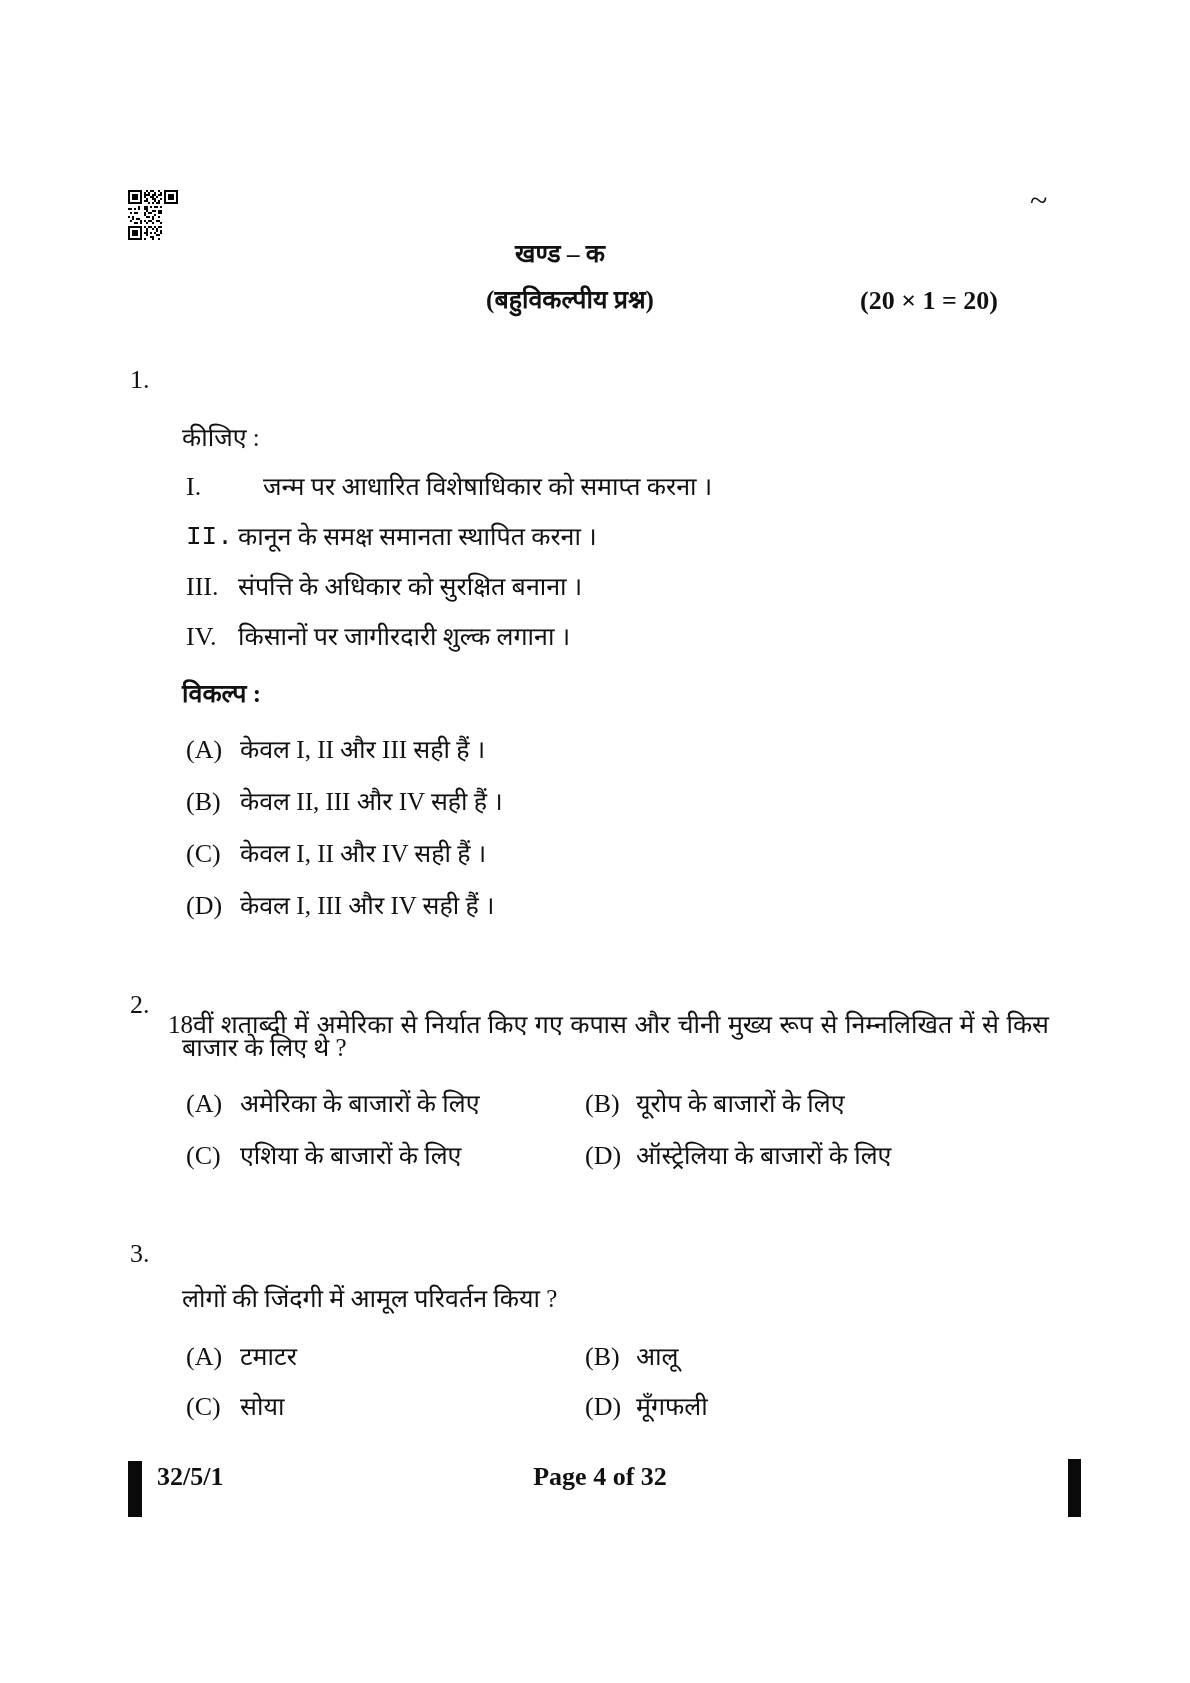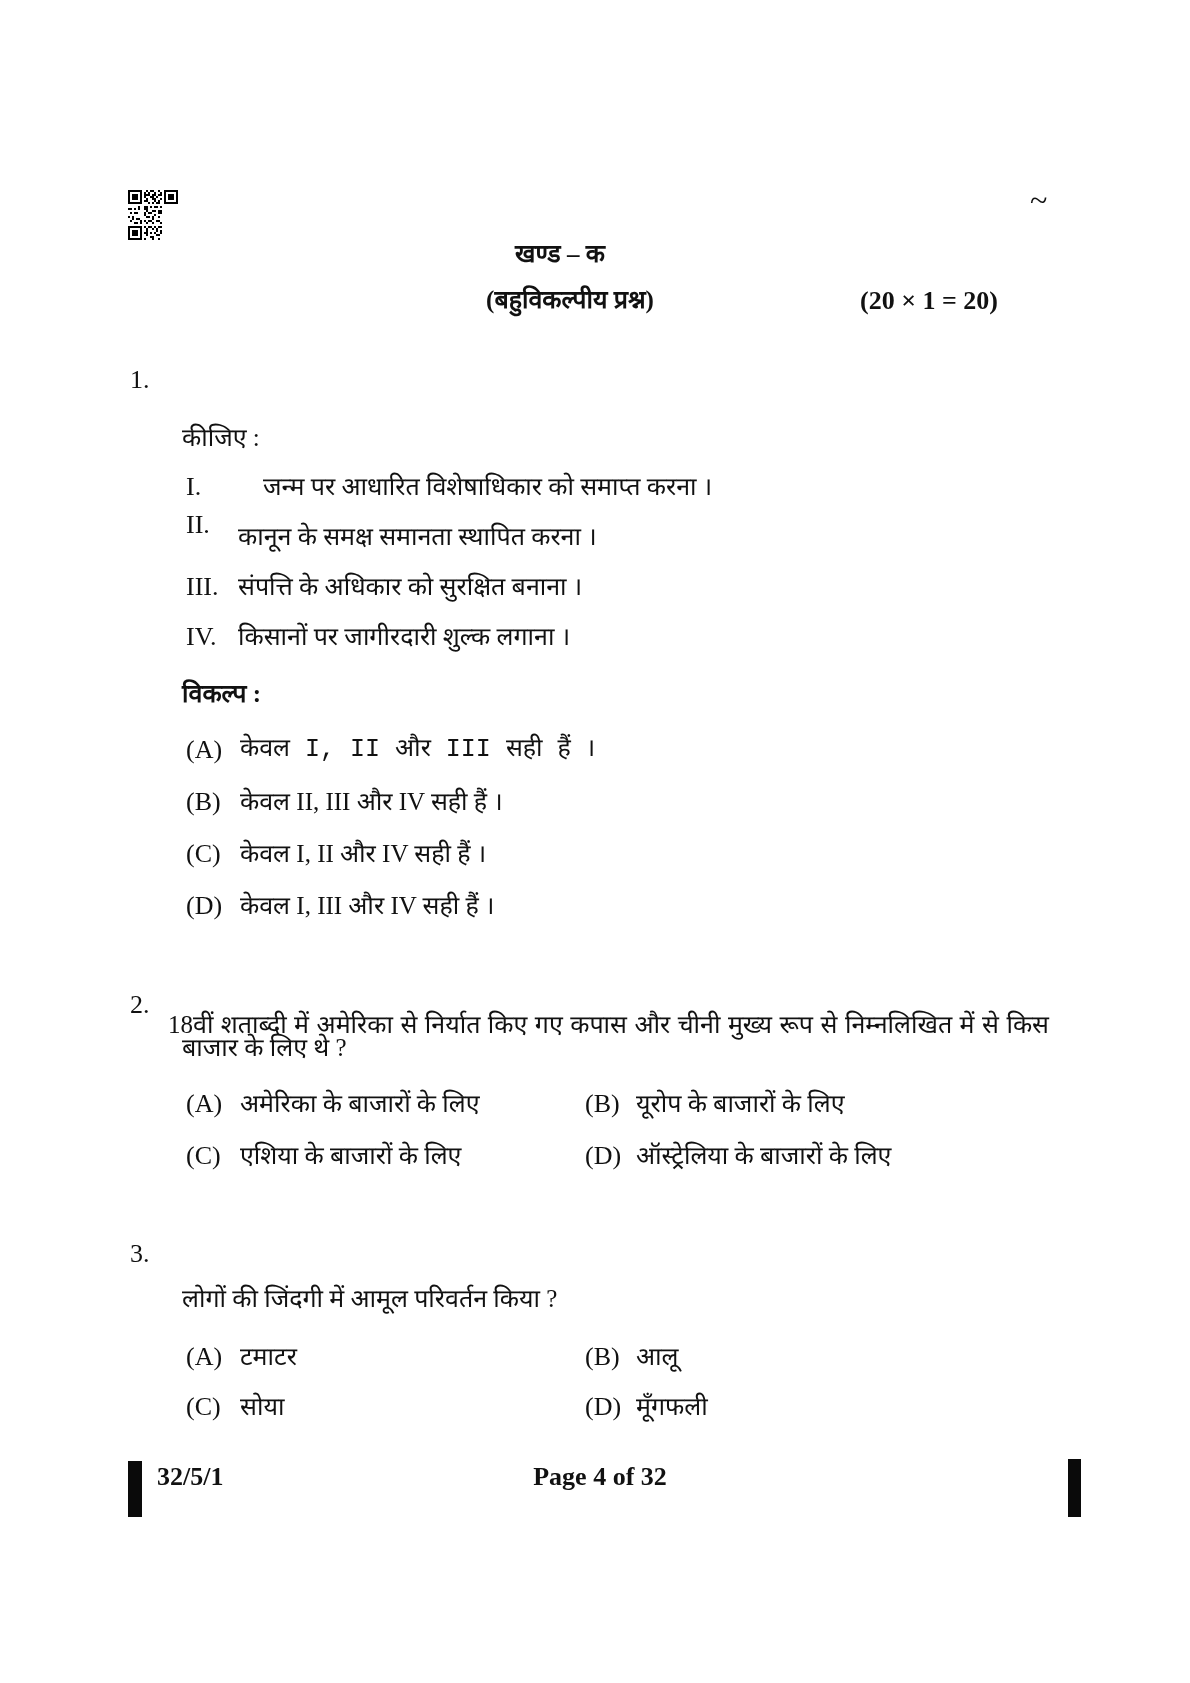--- a/index.html
+++ b/index.html
@@ -118,33 +118,33 @@
   <div class="abs dev bold center" style="left:420px;top:237px;width:280px;">खण्ड – क</div>
   <div class="abs dev bold center" style="left:420px;top:283px;width:300px;">(बहुविकल्पीय प्रश्न)</div>
   <div class="abs lat bold right" style="left:860px;top:284px;width:203px;">(20 × 1 = 20)</div>
 
   <div class="abs lat" style="left:130px;top:363px;">1.</div>
   <div class="abs dev" style="left:182px;top:413px;margin-top:8px;">कीजिए :</div>
 
   <div class="abs lat" style="left:186px;top:470px;">I.</div>
   <div class="abs dev" style="left:238px;top:470px;margin-left:25px;">जन्म पर आधारित विशेषाधिकार को समाप्त करना ।</div>
 
-  <div class="abs lat" style="left:186px;top:508px;">II.</div>
+  <div class="abs lat" style="left:186px;top:520px;font-family:Liberation Mono, monospace;">II.</div>
   <div class="abs dev" style="left:238px;top:520px;">कानून के समक्ष समानता स्थापित करना ।</div>
 
   <div class="abs lat" style="left:186px;top:570px;">III.</div>
   <div class="abs dev" style="left:238px;top:570px;">संपत्ति के अधिकार को सुरक्षित बनाना ।</div>
 
   <div class="abs lat" style="left:186px;top:620px;">IV.</div>
   <div class="abs dev" style="left:238px;top:620px;">किसानों पर जागीरदारी शुल्क लगाना ।</div>
 
   <div class="abs dev bold" style="left:182px;top:677px;">विकल्प :</div>
 
   <div class="abs lat" style="left:186px;top:733px;">(A)</div>
-  <div class="abs dev" style="left:240px;top:733px;font-family:Liberation Mono, monospace;">केवल I, II और III सही हैं ।</div>
+  <div class="abs dev" style="left:240px;top:733px;">केवल I, II और III सही हैं ।</div>
 
   <div class="abs lat" style="left:186px;top:785px;">(B)</div>
   <div class="abs dev" style="left:240px;top:785px;">केवल II, III और IV सही हैं ।</div>
 
   <div class="abs lat" style="left:186px;top:837px;">(C)</div>
   <div class="abs dev" style="left:240px;top:837px;">केवल I, II और IV सही हैं ।</div>
 
   <div class="abs lat" style="left:186px;top:889px;">(D)</div>
   <div class="abs dev" style="left:240px;top:889px;">केवल I, III और IV सही हैं ।</div>
 

